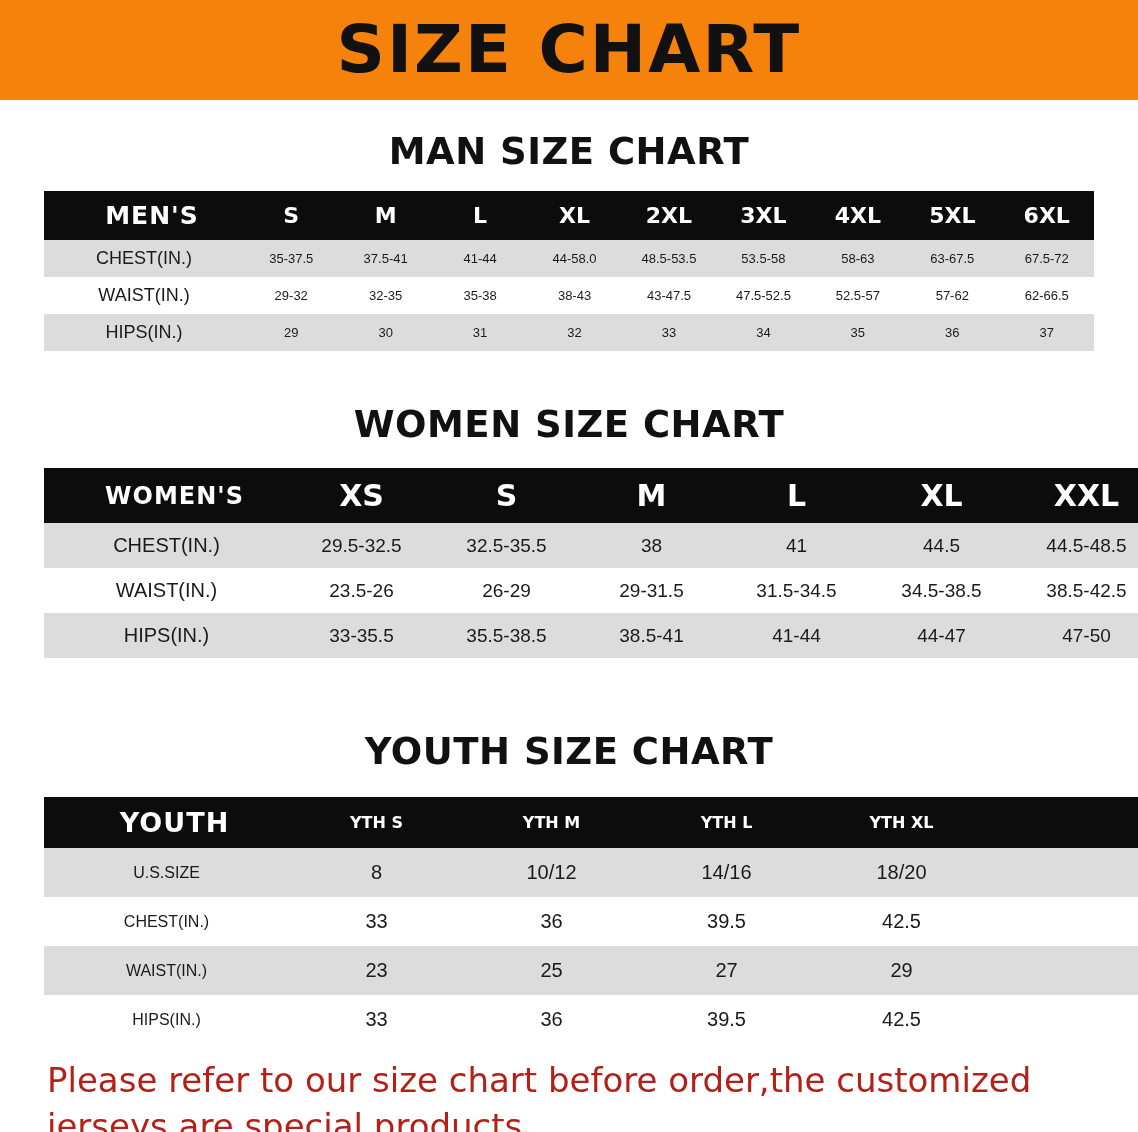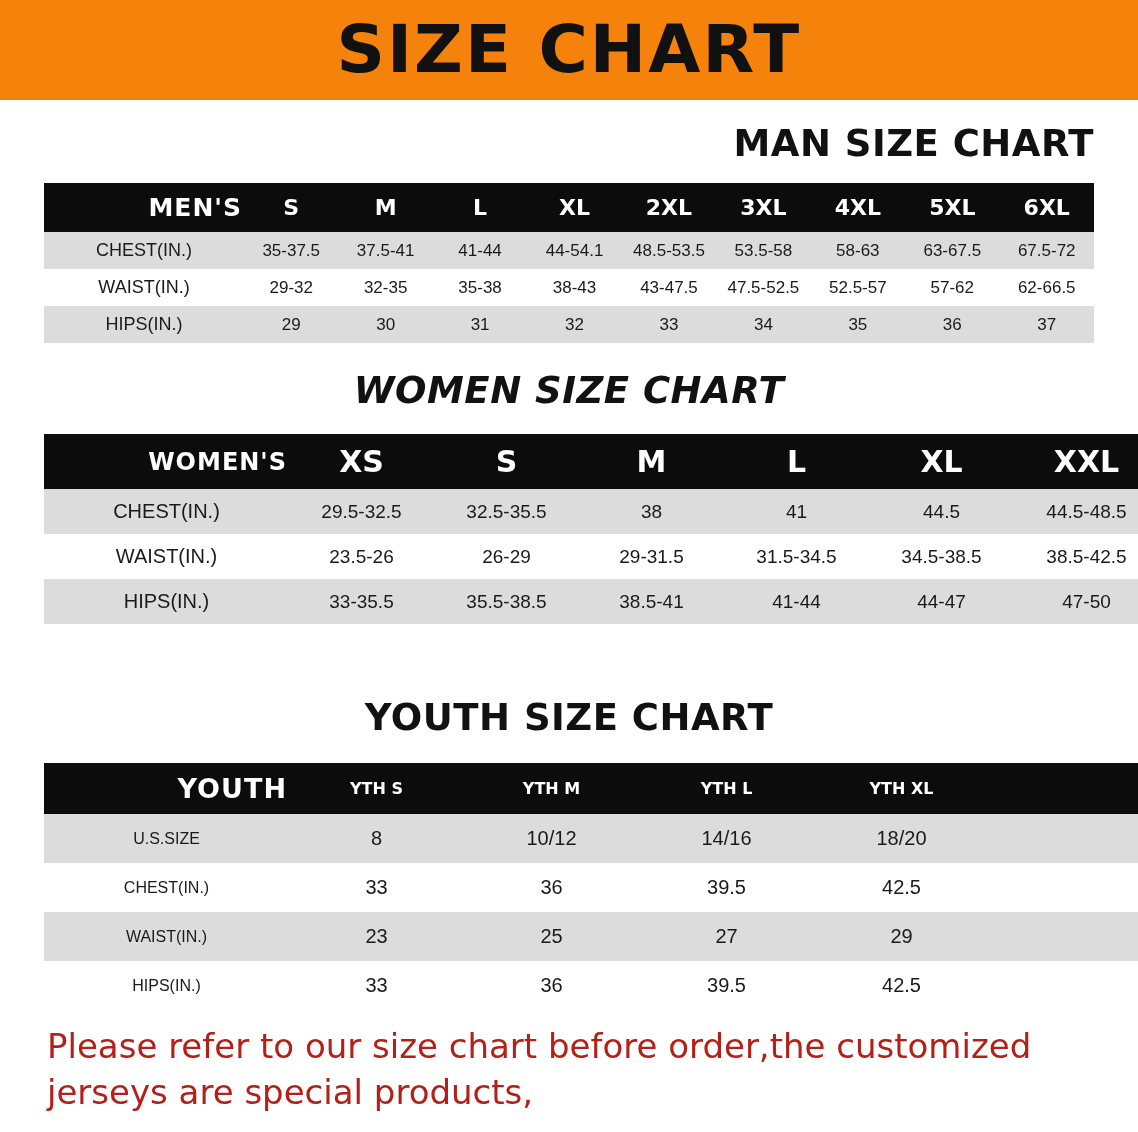--- a/index.html
+++ b/index.html
@@ -41,59 +41,59 @@
     width: 1050px;
   }
   .section-title {
     text-align: center;
     font-family: "DejaVu Sans", sans-serif;
     font-weight: bold;
     font-size: 37px;
     color: #111111;
     letter-spacing: 0.5px;
   }
-  .men-title { margin-top: 22px; margin-bottom: 18px; text-align: right; }
-  .women-title { margin-top: 26px; margin-bottom: 22px; font-style: italic; }
+  .men-title { margin-top: 30px; margin-bottom: 18px; }
+  .women-title { margin-top: 52px; margin-bottom: 22px; }
   .youth-title { margin-top: 72px; margin-bottom: 24px; }
 
   table.size {
     border-collapse: collapse;
     width: 1050px;
     margin: 0 auto;
     table-layout: fixed;
   }
   table.size thead th {
     background: #0c0c0c;
     color: #ffffff;
     font-family: "DejaVu Sans", sans-serif;
     font-weight: bold;
     text-align: center;
     padding: 10px 2px;
   }
   table.size thead th.rowhead {
-    text-align: right;
+    text-align: center;
     padding-left: 18px;
     letter-spacing: 1px;
   }
   table.size tbody td {
     text-align: center;
     color: #1a1a1a;
     font-family: "Liberation Sans", sans-serif;
   }
   table.size tbody td.rowlabel {
     text-align: center;
     font-family: "Liberation Sans", sans-serif;
   }
   tr.shade td { background: #dcdcdc; }
   tr.plain td { background: #ffffff; }
 
   
   .men thead th { font-size: 22px; }
   .men thead th.rowhead { font-size: 25px; }
-  .men tbody td { font-size: 17px; padding: 8px 2px; }
+  .men tbody td { font-size: 13px; padding: 8px 2px; }
   .men tbody td.rowlabel { font-size: 18px; }
   .men col.c0 { width: 200px; }
 
   
   .women thead th { font-size: 30px; }
   .women thead th.rowhead { font-size: 24px; }
   .women tbody td { font-size: 19px; padding: 11px 2px; }
   .women tbody td.rowlabel { font-size: 20px; }
   .women col.c0 { width: 245px; }
   .women col.cl { width: 145px; }
@@ -156,21 +156,21 @@
           <th>5XL</th>
           <th>6XL</th>
         </tr>
       </thead>
       <tbody>
         <tr class="shade">
           <td class="rowlabel">CHEST(IN.)</td>
           <td>35-37.5</td>
           <td>37.5-41</td>
           <td>41-44</td>
-          <td>44-54.1</td>
+          <td>44-58.0</td>
           <td>48.5-53.5</td>
           <td>53.5-58</td>
           <td>58-63</td>
           <td>63-67.5</td>
           <td>67.5-72</td>
         </tr>
         <tr class="plain">
           <td class="rowlabel">WAIST(IN.)</td>
           <td>29-32</td>
           <td>32-35</td>

